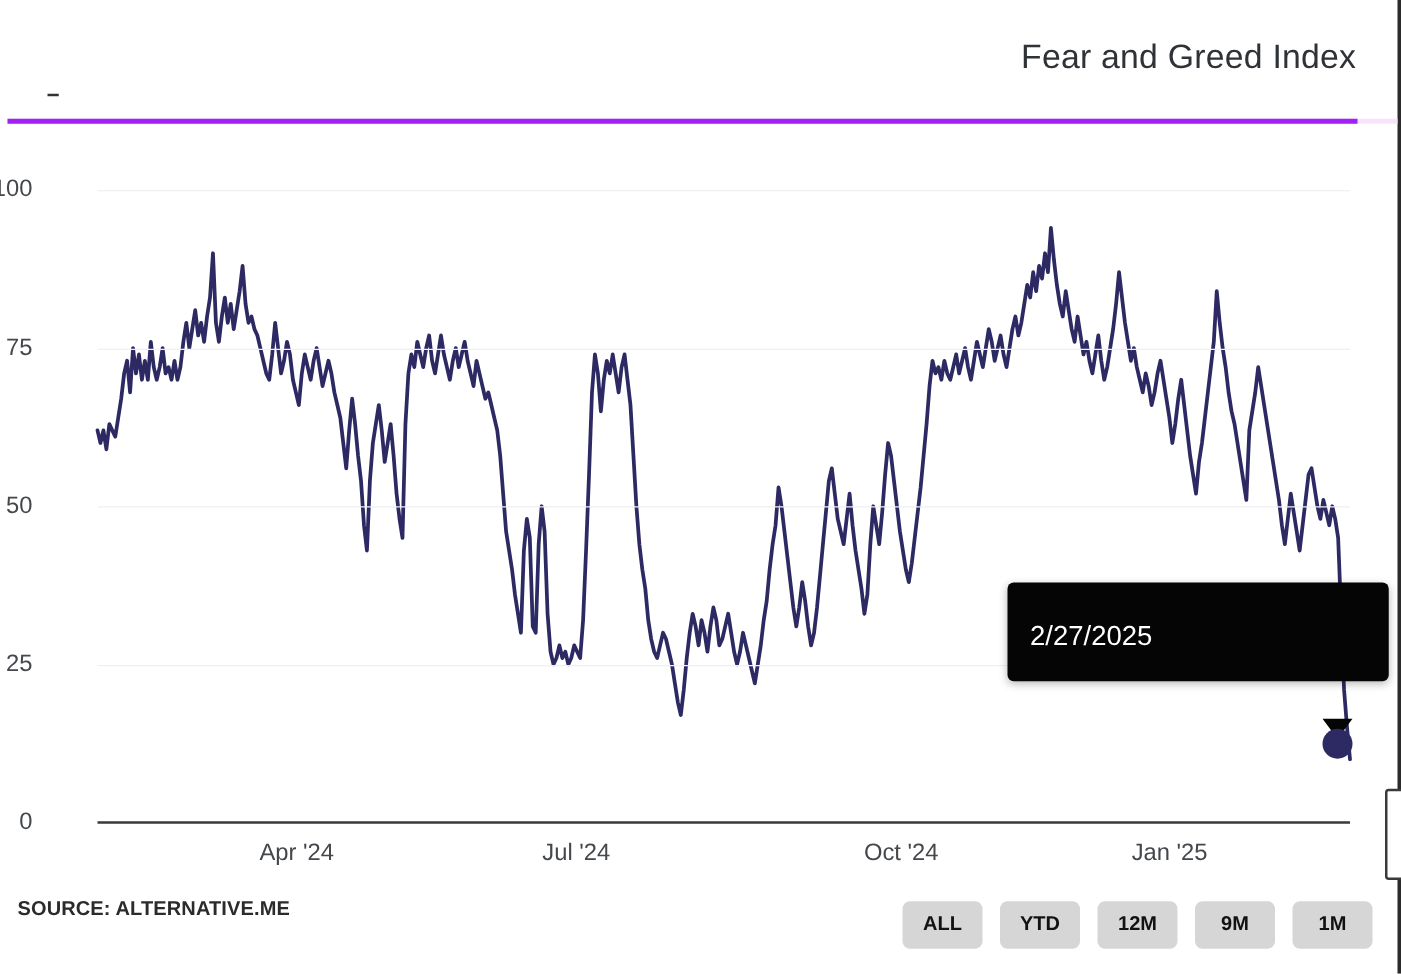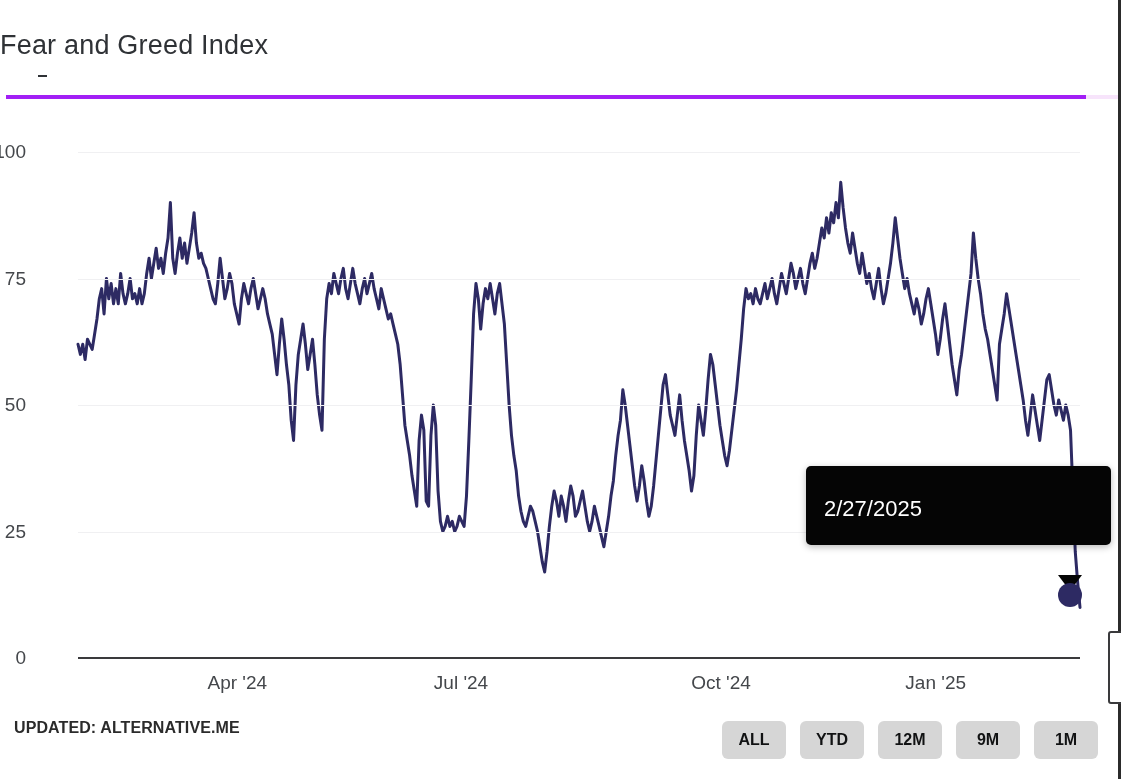--- a/index.html
+++ b/index.html
@@ -13,21 +13,21 @@
     position: relative;
     width: 1121px; height: 779px;
     background: #ffffff;
     border-right: 3px solid #2b2b2b;
   }
 
   
   #chart-title {
     position: absolute;
     left: 0; top: 30px; width: 1085px;
-    text-align: left;
+    text-align: right;
     font-size: 27px;
     color: #2f3236;
     font-weight: 400;
     letter-spacing: .2px;
   }
 
   
   #dash-mark {
     position: absolute;
     left: 38px; top: 75px;
@@ -198,21 +198,21 @@
   <div id="axis-baseline"></div>
 
   <div id="tooltip-arrow"></div>
   <div id="hover-marker"></div>
 
   <div id="tooltip">
     <div class="tt-line">2/27/2025</div>
   </div>
 
   <div id="footer-source">
-    <div>UPDATED: ALTERNATIVE.ME</div>
+    <div>SOURCE: ALTERNATIVE.ME</div>
   </div>
 
   <div id="range-buttons">
       <button class="range-btn">ALL</button>
       <button class="range-btn">YTD</button>
       <button class="range-btn">12M</button>
       <button class="range-btn">9M</button>
       <button class="range-btn">1M</button>
     </div>
 

